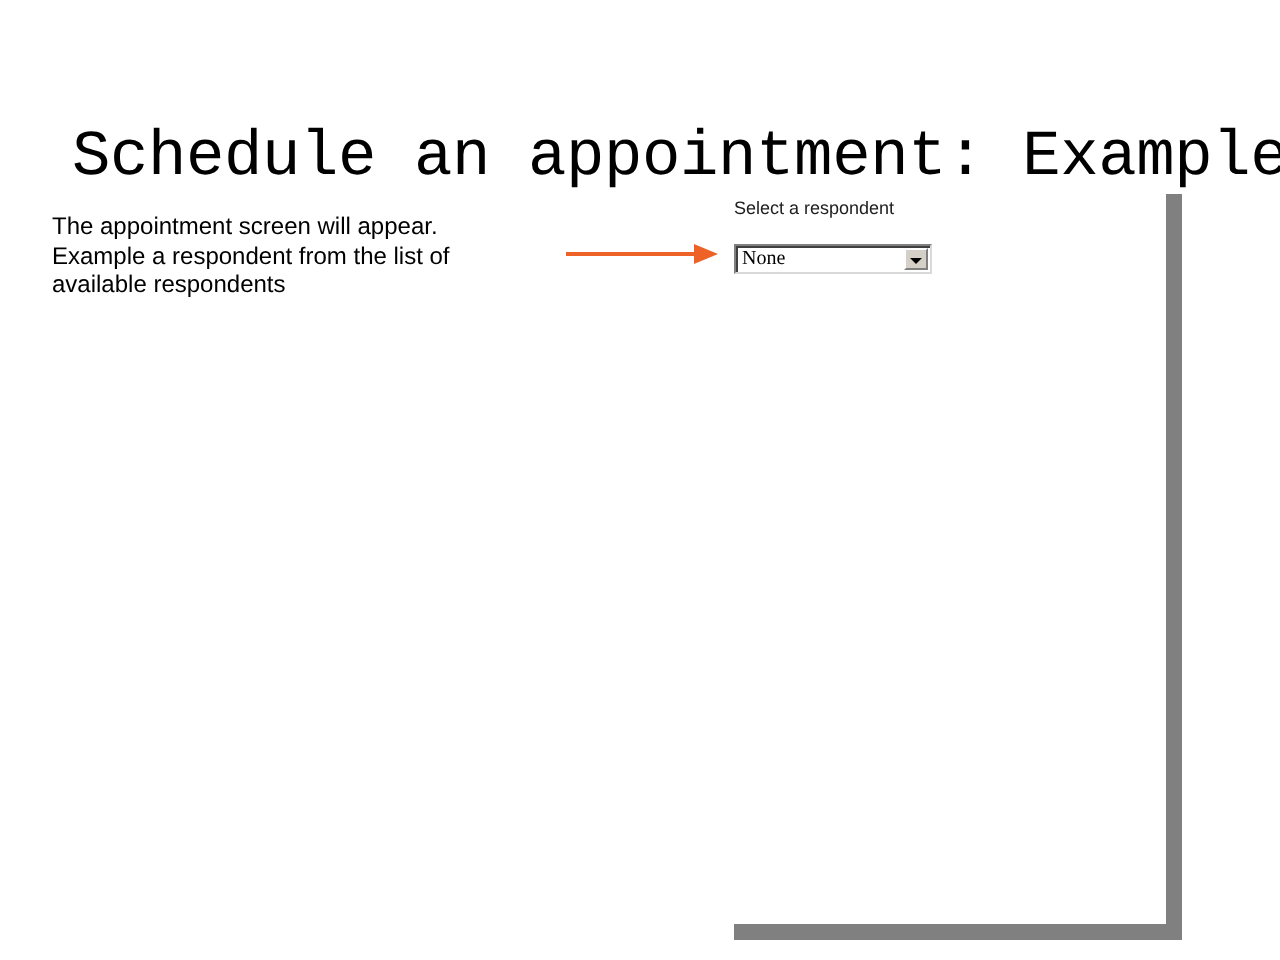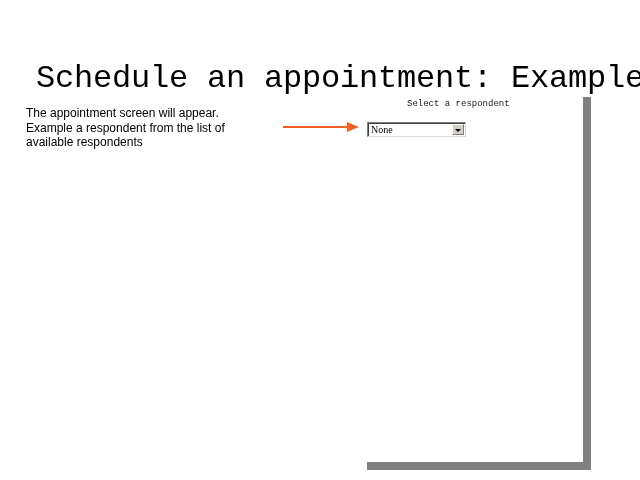--- a/index.html
+++ b/index.html
@@ -51,26 +51,25 @@
     position: absolute;
     left: 367px;
     top: 99px;
     width: 110px;
     height: 42px;
   }
   #respondent-label {
     position: absolute;
     left: 0px;
     top: 0px;
-    font-family: Liberation Mono, monospace;
+    font-family: Liberation Sans, sans-serif;
     font-size: 9px;
     line-height: 11px;
     color: #202020;
     white-space: nowrap;
-    margin-left: 40px;
   }
   #respondent-select {
     position: absolute;
     left: 0px;
     top: 23px;
     width: 99px;
     height: 15px;
     box-sizing: border-box;
     background: #ffffff;
     border: 1px solid #000000;

